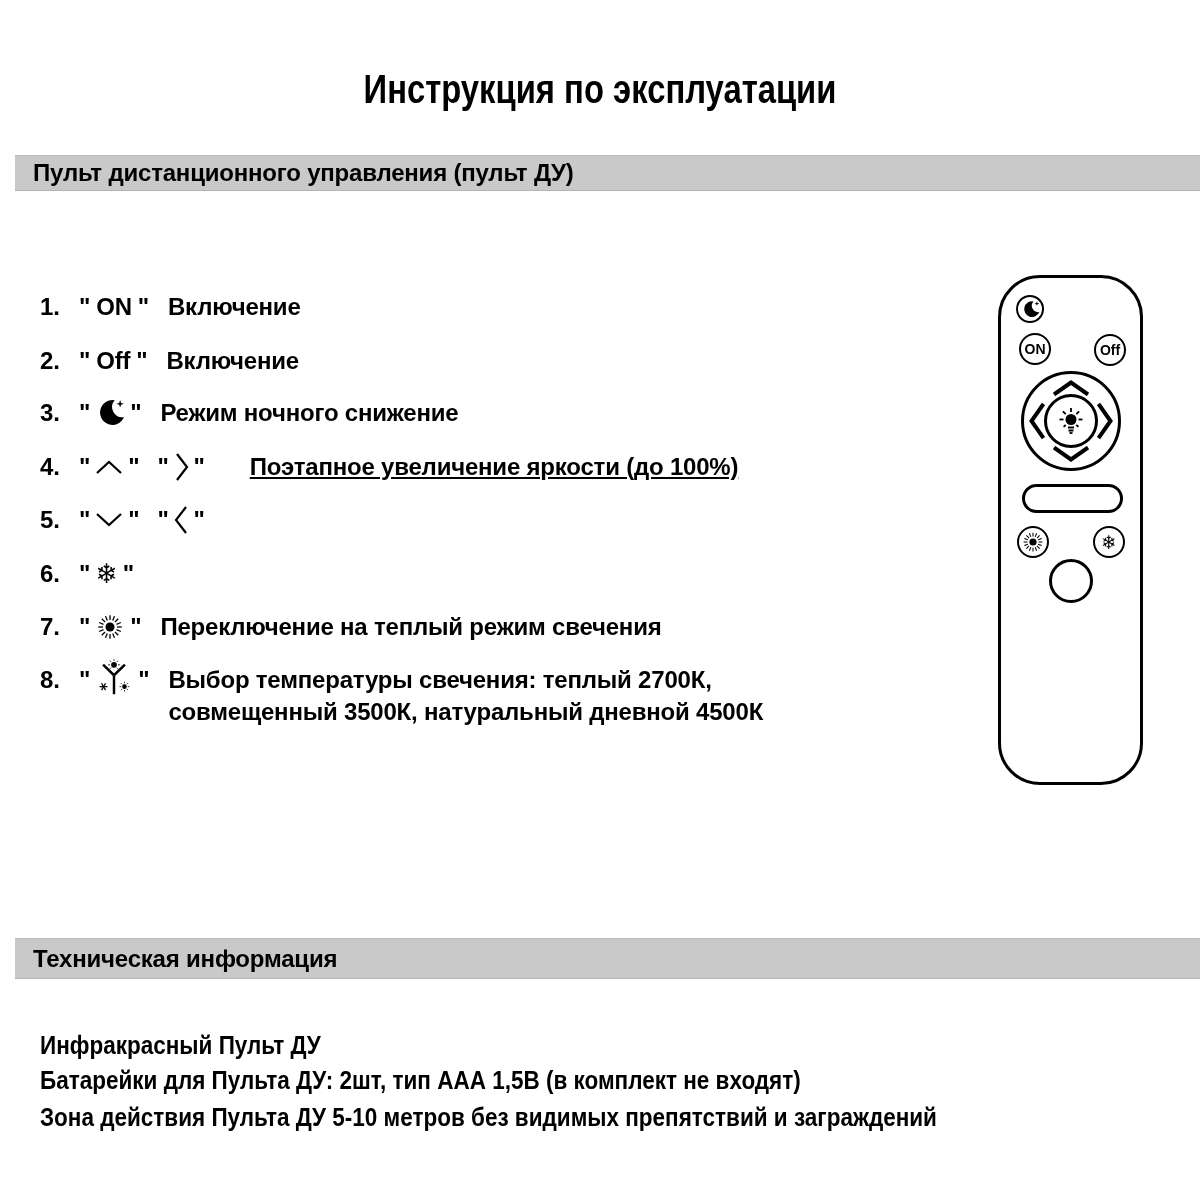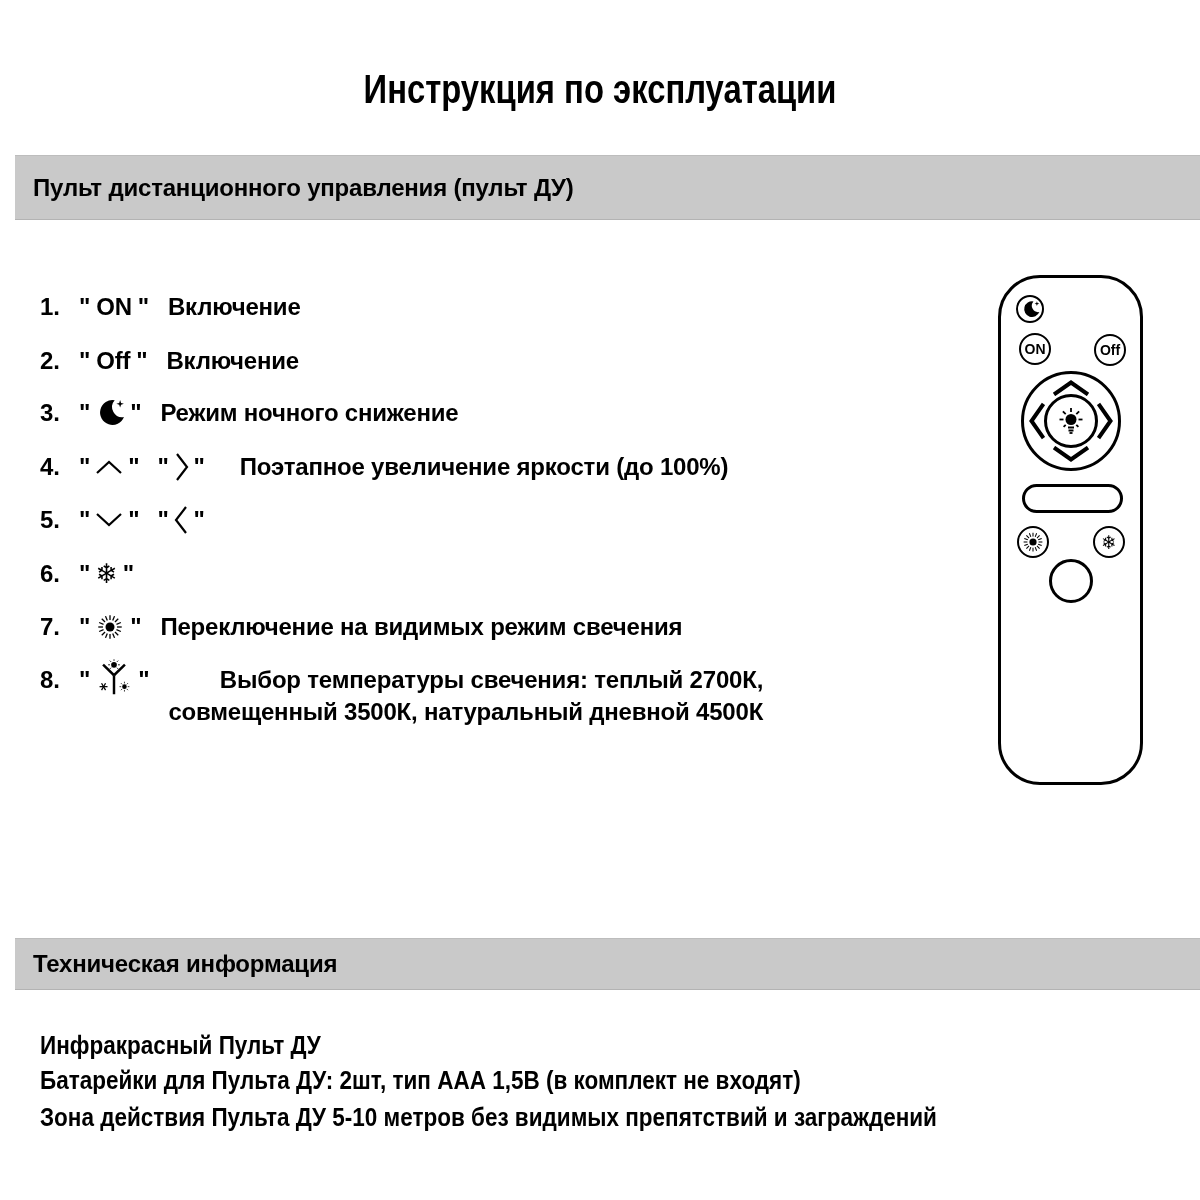--- a/index.html
+++ b/index.html
@@ -13,43 +13,43 @@
 
   
   #title{
     position:absolute;top:66px;left:0;width:1200px;text-align:center;
     font-size:41px;line-height:46px;transform:scaleX(0.80);
     white-space:nowrap;
   }
 
   
   .bar{
-    position:absolute;left:15px;right:0;height:65px;
+    position:absolute;left:15px;right:0;height:36px;
     background:var(--bar-bg,#c9c9c9);
     border-top:1px solid #bdbdbd;border-bottom:1px solid #b3b3b3;
     display:flex;align-items:center;padding-left:18px;
     font-size:24px;letter-spacing:-0.2px;
   }
   #bar-remote{top:155px;}
-  #bar-tech{top:938px;height:52px;}
+  #bar-tech{top:938px;height:41px;}
 
   
   #list{position:absolute;left:0;top:0;}
   .li{
     position:absolute;left:40px;display:flex;align-items:flex-start;
     font-size:24px;line-height:32px;white-space:nowrap;letter-spacing:-0.2px;
   }
   .li1{top:291px}.li2{top:345px}.li3{top:397px}.li4{top:451px}
   .li5{top:504px}.li6{top:558px}.li7{top:611px}.li8{top:664px}
   .num{width:34px;flex:0 0 auto;}
   .qgrp{display:inline-flex;align-items:center;margin-right:8px;height:32px;}
   .q{margin:0 5px;}
   .qtext{margin:0 1px;}
-  .desc{margin-left:6px;text-align:right;}
-  .desc.gap{margin-left:22px;}
+  .desc{margin-left:6px;}
+  .desc.gap{margin-left:32px;text-decoration:underline;}
   .qgrp svg{flex:0 0 auto;}
   .snow-lg{
     font-family:"DejaVu Sans",sans-serif;font-size:27px;line-height:32px;
   }
   .li8 .qgrp svg{margin:-6px 0;}
 
   
   #remote{
     position:absolute;left:998px;top:275px;width:145px;height:510px;
     border:3px solid #000;border-radius:42px;background:#fff;
@@ -201,21 +201,21 @@
       <line x1="10.7" y1="10.7" x2="7.2" y2="7.2"></line>
               <line x1="13.1" y1="9.1" x2="11.2" y2="4.4"></line>
       <line x1="16" y1="8.5" x2="16" y2="3.5"></line>
               <line x1="18.9" y1="9.1" x2="20.8" y2="4.4"></line>
       <line x1="21.3" y1="10.7" x2="24.8" y2="7.2"></line>
               <line x1="22.9" y1="13.1" x2="27.6" y2="11.2"></line>
     </g>
   </svg>
           <span class="q">"</span>
         </span>
-        <span class="desc">Переключение на видимых режим свечения</span>
+        <span class="desc">Переключение на теплый режим свечения</span>
       </div>
       <div class="li li8">
         <span class="num">8.</span>
         <span class="qgrp">
           <span class="q">"</span>
           <svg viewBox="0 0 40 44" width="38" height="42">
     <g class="stk" stroke-width="2.6">
       <line x1="20" y1="17" x2="20" y2="37"></line>
       <line x1="20" y1="17" x2="8.5" y2="5.8"></line>
       <line x1="20" y1="17" x2="31.5" y2="5.8"></line>

